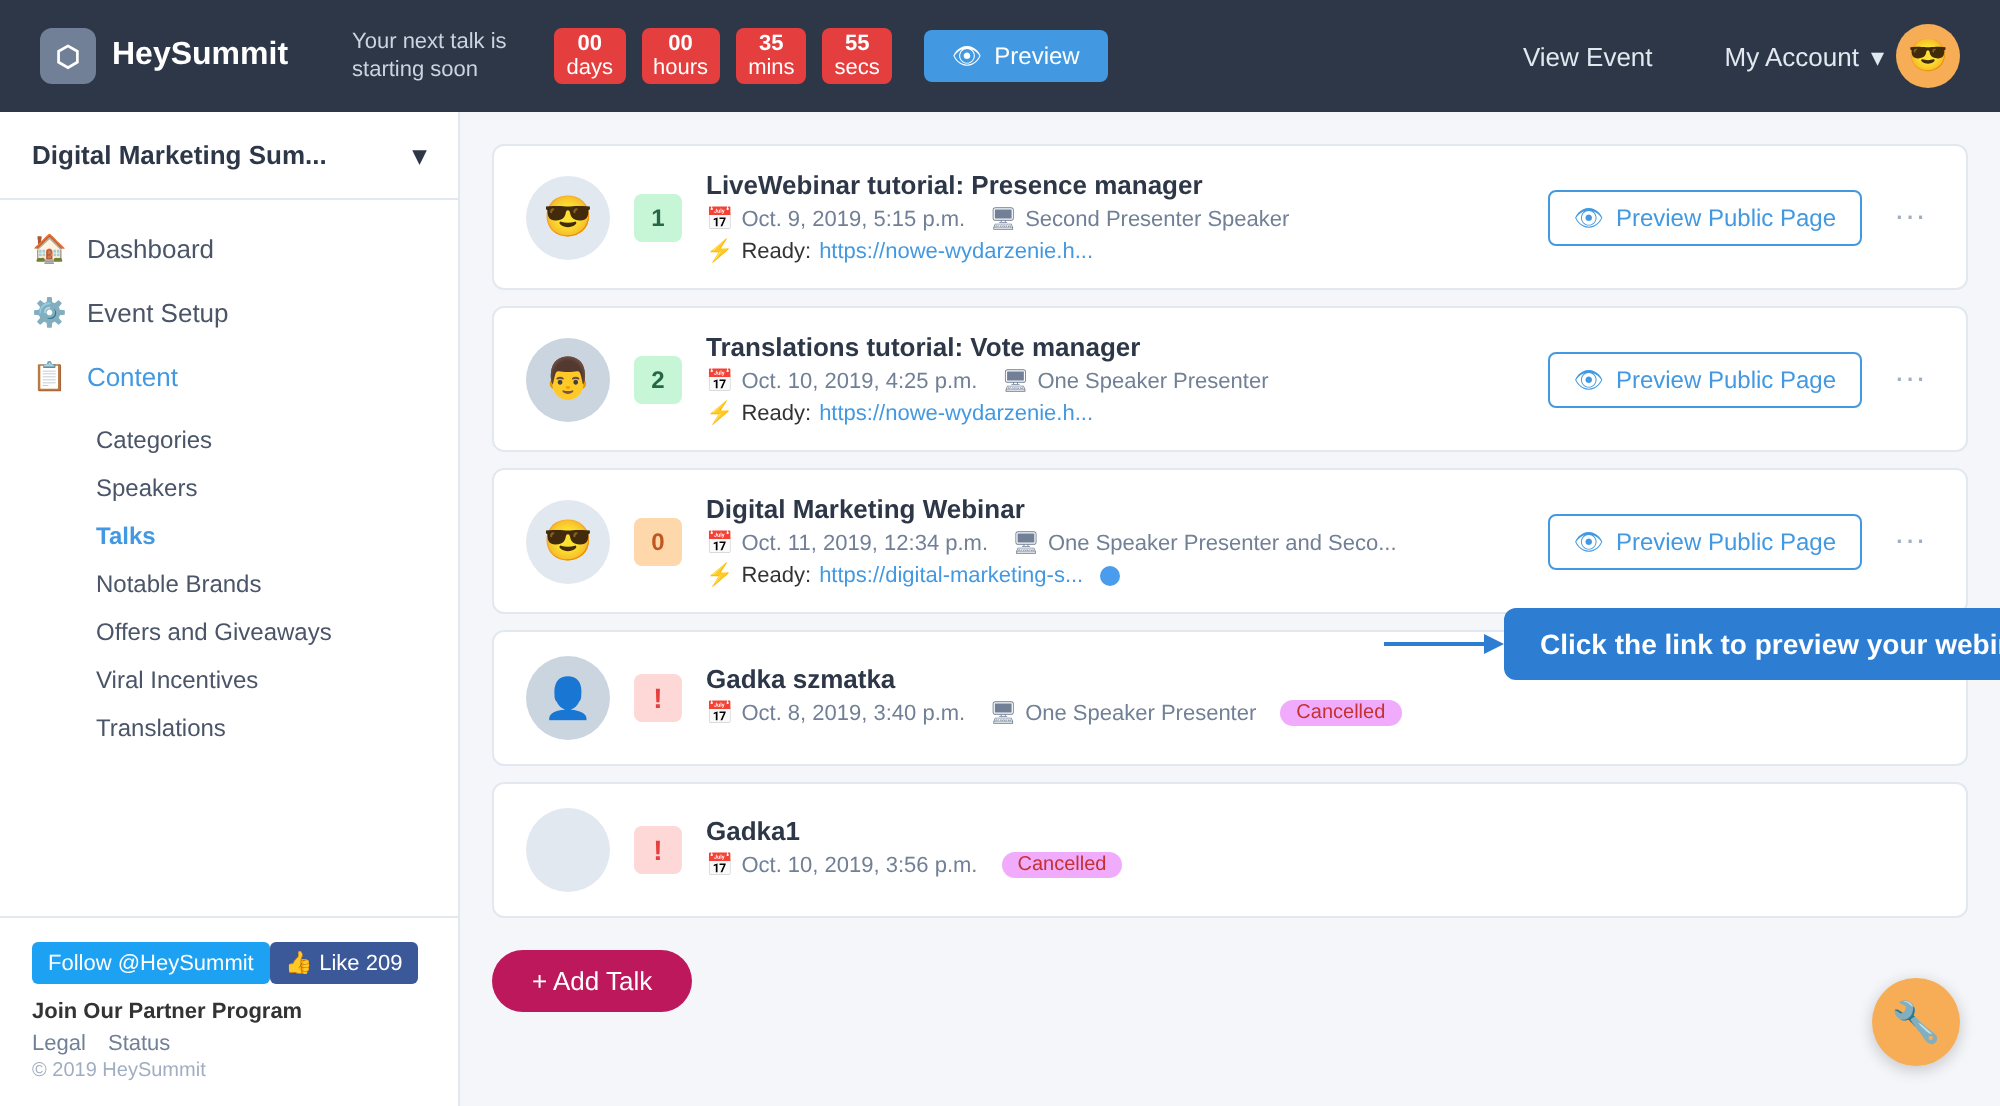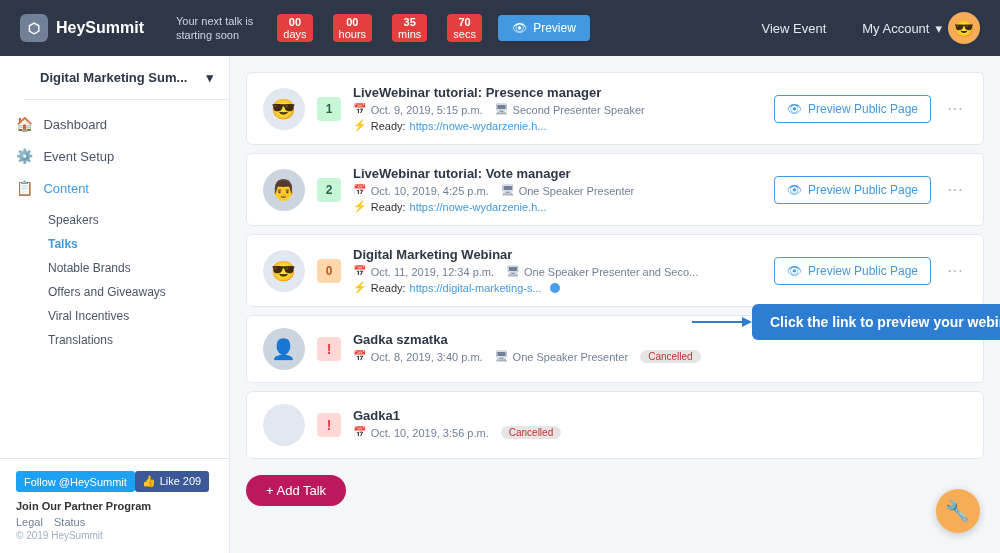--- a/index.html
+++ b/index.html
@@ -31,21 +31,21 @@
       color: white; font-size: 14px;
     }
     .next-talk-box {
       margin-left: 16px;
       color: #cbd5e0;
       font-size: 11px;
       line-height: 1.3;
     }
     .countdown-badges {
       display: flex;
-      gap: 20px;
+      gap: 8px;
       margin-left: 8px;
     }
     .badge {
       background: #e53e3e;
       color: white;
       border-radius: 4px;
       padding: 2px 6px;
       font-size: 11px;
       font-weight: 700;
       text-align: center;
@@ -96,21 +96,20 @@
       background: white;
       border-right: 1px solid #e2e8f0;
       display: flex;
       flex-direction: column;
       overflow-y: auto;
       flex-shrink: 0;
     }
     .sidebar-header {
       padding: 14px 16px;
       border-bottom: 1px solid #e2e8f0;
-      margin-left: 24px;
     }
     .sidebar-select {
       display: flex;
       align-items: center;
       justify-content: space-between;
       font-size: 13px;
       font-weight: 600;
       color: #2d3748;
       cursor: pointer;
     }
@@ -203,21 +202,21 @@
       font-size: 12px; font-weight: 700;
       flex-shrink: 0;
     }
     .talk-info { flex: 1; min-width: 0; }
     .talk-title { font-size: 13px; font-weight: 700; color: #2d3748; margin-bottom: 3px; }
     .talk-meta { display: flex; align-items: center; gap: 12px; font-size: 11px; color: #718096; margin-bottom: 3px; }
     .talk-meta-item { display: flex; align-items: center; gap: 4px; }
     .talk-link-row { font-size: 11px; display: flex; align-items: center; gap: 4px; }
     .talk-link { color: #4299e1; text-decoration: none; }
     .cancelled-badge {
-      background: #e5e5e5;
+      background: #f0abfc;
       color: #c53030;
       border-radius: 10px;
       padding: 1px 8px;
       font-size: 10px;
     }
     .preview-public-btn {
       display: flex;
       align-items: center;
       gap: 6px;
       border: 1px solid #4299e1;
@@ -286,21 +285,21 @@
     </div>
     <div class="badge">
       <span>00</span>
       <span class="badge-label">hours</span>
     </div>
     <div class="badge">
       <span>35</span>
       <span class="badge-label">mins</span>
     </div>
     <div class="badge">
-      <span>70</span>
+      <span>55</span>
       <span class="badge-label">secs</span>
     </div>
   </div>
   <button class="preview-btn-nav">
     <span>👁</span>
     <span>Preview</span>
   </button>
   <div class="topnav-right">
     <span class="view-event-link">View Event</span>
     <div class="my-account-btn">
@@ -327,20 +326,21 @@
       </div>
       <div class="nav-item">
         <span class="nav-icon">⚙️</span>
         <span>Event Setup</span>
       </div>
       <div class="nav-item active">
         <span class="nav-icon">📋</span>
         <span>Content</span>
       </div>
       <div class="sidebar-sub">
+        <div class="sub-item">Categories</div>
         <div class="sub-item">Speakers</div>
         <div class="sub-item active">Talks</div>
         <div class="sub-item">Notable Brands</div>
         <div class="sub-item">Offers and Giveaways</div>
         <div class="sub-item">Viral Incentives</div>
         <div class="sub-item">Translations</div>
       </div>
     </nav>
     <div class="sidebar-footer">
       <div class="social-btns">
@@ -386,21 +386,21 @@
         <span>👁</span>
         <span>Preview Public Page</span>
       </button>
       <button class="more-btn">···</button>
     </div>
 
     <div class="talk-card">
       <div class="talk-avatar" style="background:#cbd5e0;">👨</div>
       <div class="talk-number" style="background:#c6f6d5;color:#276749;">2</div>
       <div class="talk-info">
-        <div class="talk-title">LiveWebinar tutorial: Vote manager</div>
+        <div class="talk-title">Translations tutorial: Vote manager</div>
         <div class="talk-meta">
           <span class="talk-meta-item">
             <span>📅</span>
             <span>Oct. 10, 2019, 4:25 p.m.</span>
           </span>
           <span class="talk-meta-item">
             <span>🖥</span>
             <span>One Speaker Presenter</span>
           </span>
         </div>

